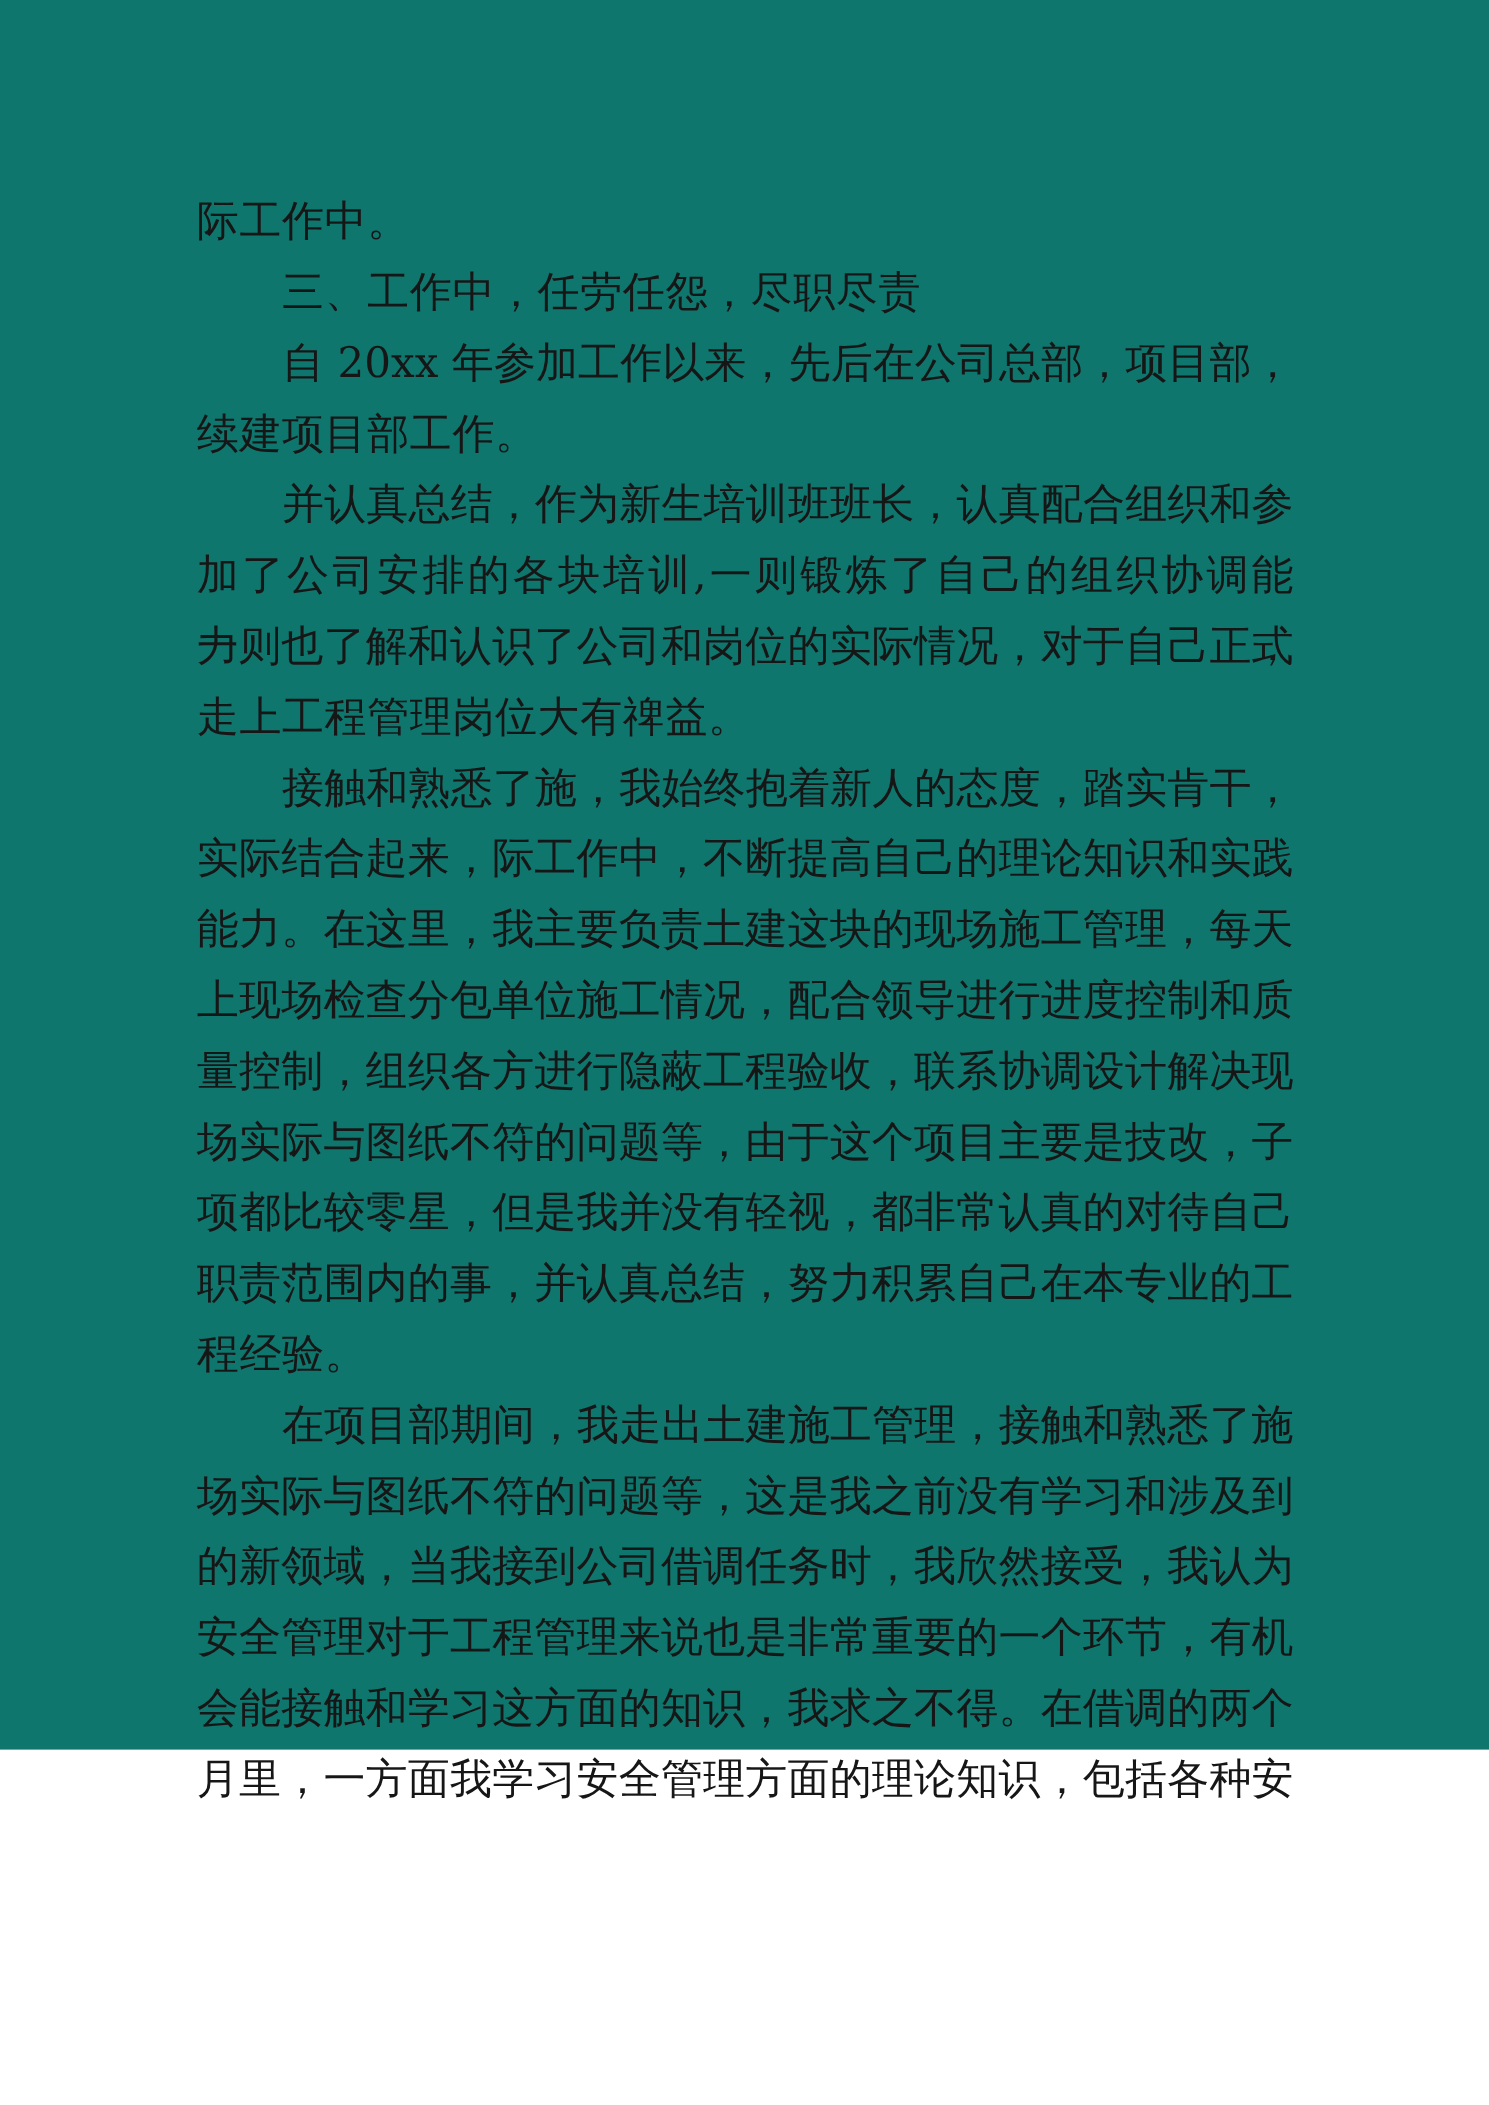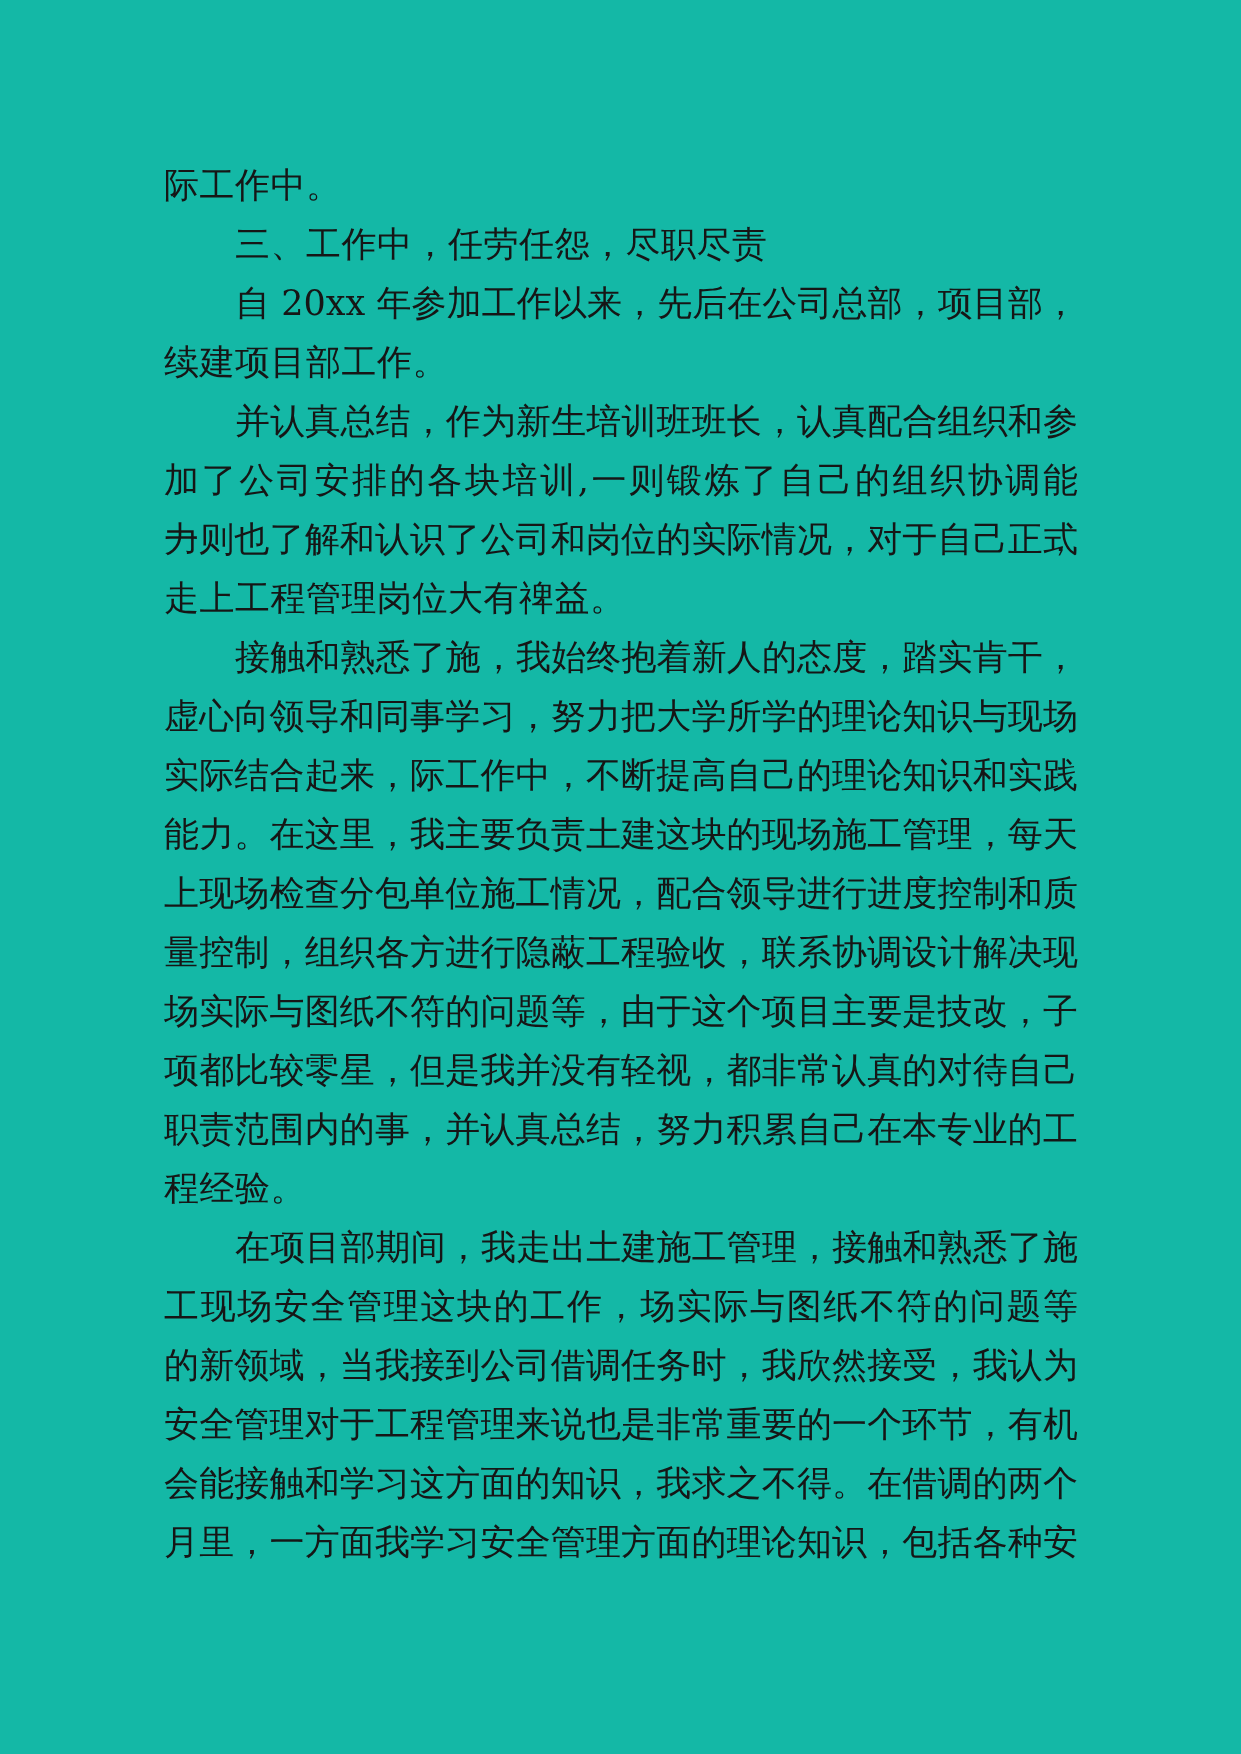--- a/index.html
+++ b/index.html
@@ -11,22 +11,22 @@
     width: 1241px;
     height: 1754px;
     position: relative;
     overflow: hidden;
     font-family: "DejaVu Serif", "Liberation Serif", serif;
   }
   .page {
     position: absolute;
     left: 0; top: 0;
     width: 1241px;
-    height: 1754px;
-    background: #14b8a6;
+    height: 1458px;
+    background: #0f766e;
     box-sizing: border-box;
     padding: 156px 104px 0 164px;
   }
   .text-block {
     width: 914px;
     color: #161616;
     font-size: 35px;
     font-weight: normal;
   }
   .line {
@@ -55,29 +55,28 @@
   <div class="text-block">
       <div class="line">际工作中。</div>
       <div class="line indent">三、工作中，任劳任怨，尽职尽责</div>
       <div class="line indent fill">自 20xx 年参加工作以来，先后在公司总部，项目部，</div>
       <div class="line">续建项目部工作。</div>
       <div class="line indent fill">并认真总结，作为新生培训班班长，认真配合组织和参</div>
       <div class="line fill">加了公司安排的各块培训,一则锻炼了自己的组织协调能力，</div>
       <div class="line fill">一则也了解和认识了公司和岗位的实际情况，对于自己正式</div>
       <div class="line">走上工程管理岗位大有禆益。</div>
       <div class="line indent fill">接触和熟悉了施，我始终抱着新人的态度，踏实肯干，</div>
-      <div class="line fill">虚心向领导和同事学习，努力把大学所学的理论知识与现场</div>
       <div class="line fill">实际结合起来，际工作中，不断提高自己的理论知识和实践</div>
       <div class="line fill">能力。在这里，我主要负责土建这块的现场施工管理，每天</div>
       <div class="line fill">上现场检查分包单位施工情况，配合领导进行进度控制和质</div>
       <div class="line fill">量控制，组织各方进行隐蔽工程验收，联系协调设计解决现</div>
       <div class="line fill">场实际与图纸不符的问题等，由于这个项目主要是技改，子</div>
       <div class="line fill">项都比较零星，但是我并没有轻视，都非常认真的对待自己</div>
       <div class="line fill">职责范围内的事，并认真总结，努力积累自己在本专业的工</div>
       <div class="line">程经验。</div>
       <div class="line indent fill">在项目部期间，我走出土建施工管理，接触和熟悉了施</div>
-      <div class="line fill">工现场安全管理这块的工作，场实际与图纸不符的问题等</div>
+      <div class="line fill">场实际与图纸不符的问题等，这是我之前没有学习和涉及到</div>
       <div class="line fill">的新领域，当我接到公司借调任务时，我欣然接受，我认为</div>
       <div class="line fill">安全管理对于工程管理来说也是非常重要的一个环节，有机</div>
       <div class="line fill">会能接触和学习这方面的知识，我求之不得。在借调的两个</div>
       <div class="line fill">月里，一方面我学习安全管理方面的理论知识，包括各种安</div>
     </div>
 </div>
 
 </body></html>

